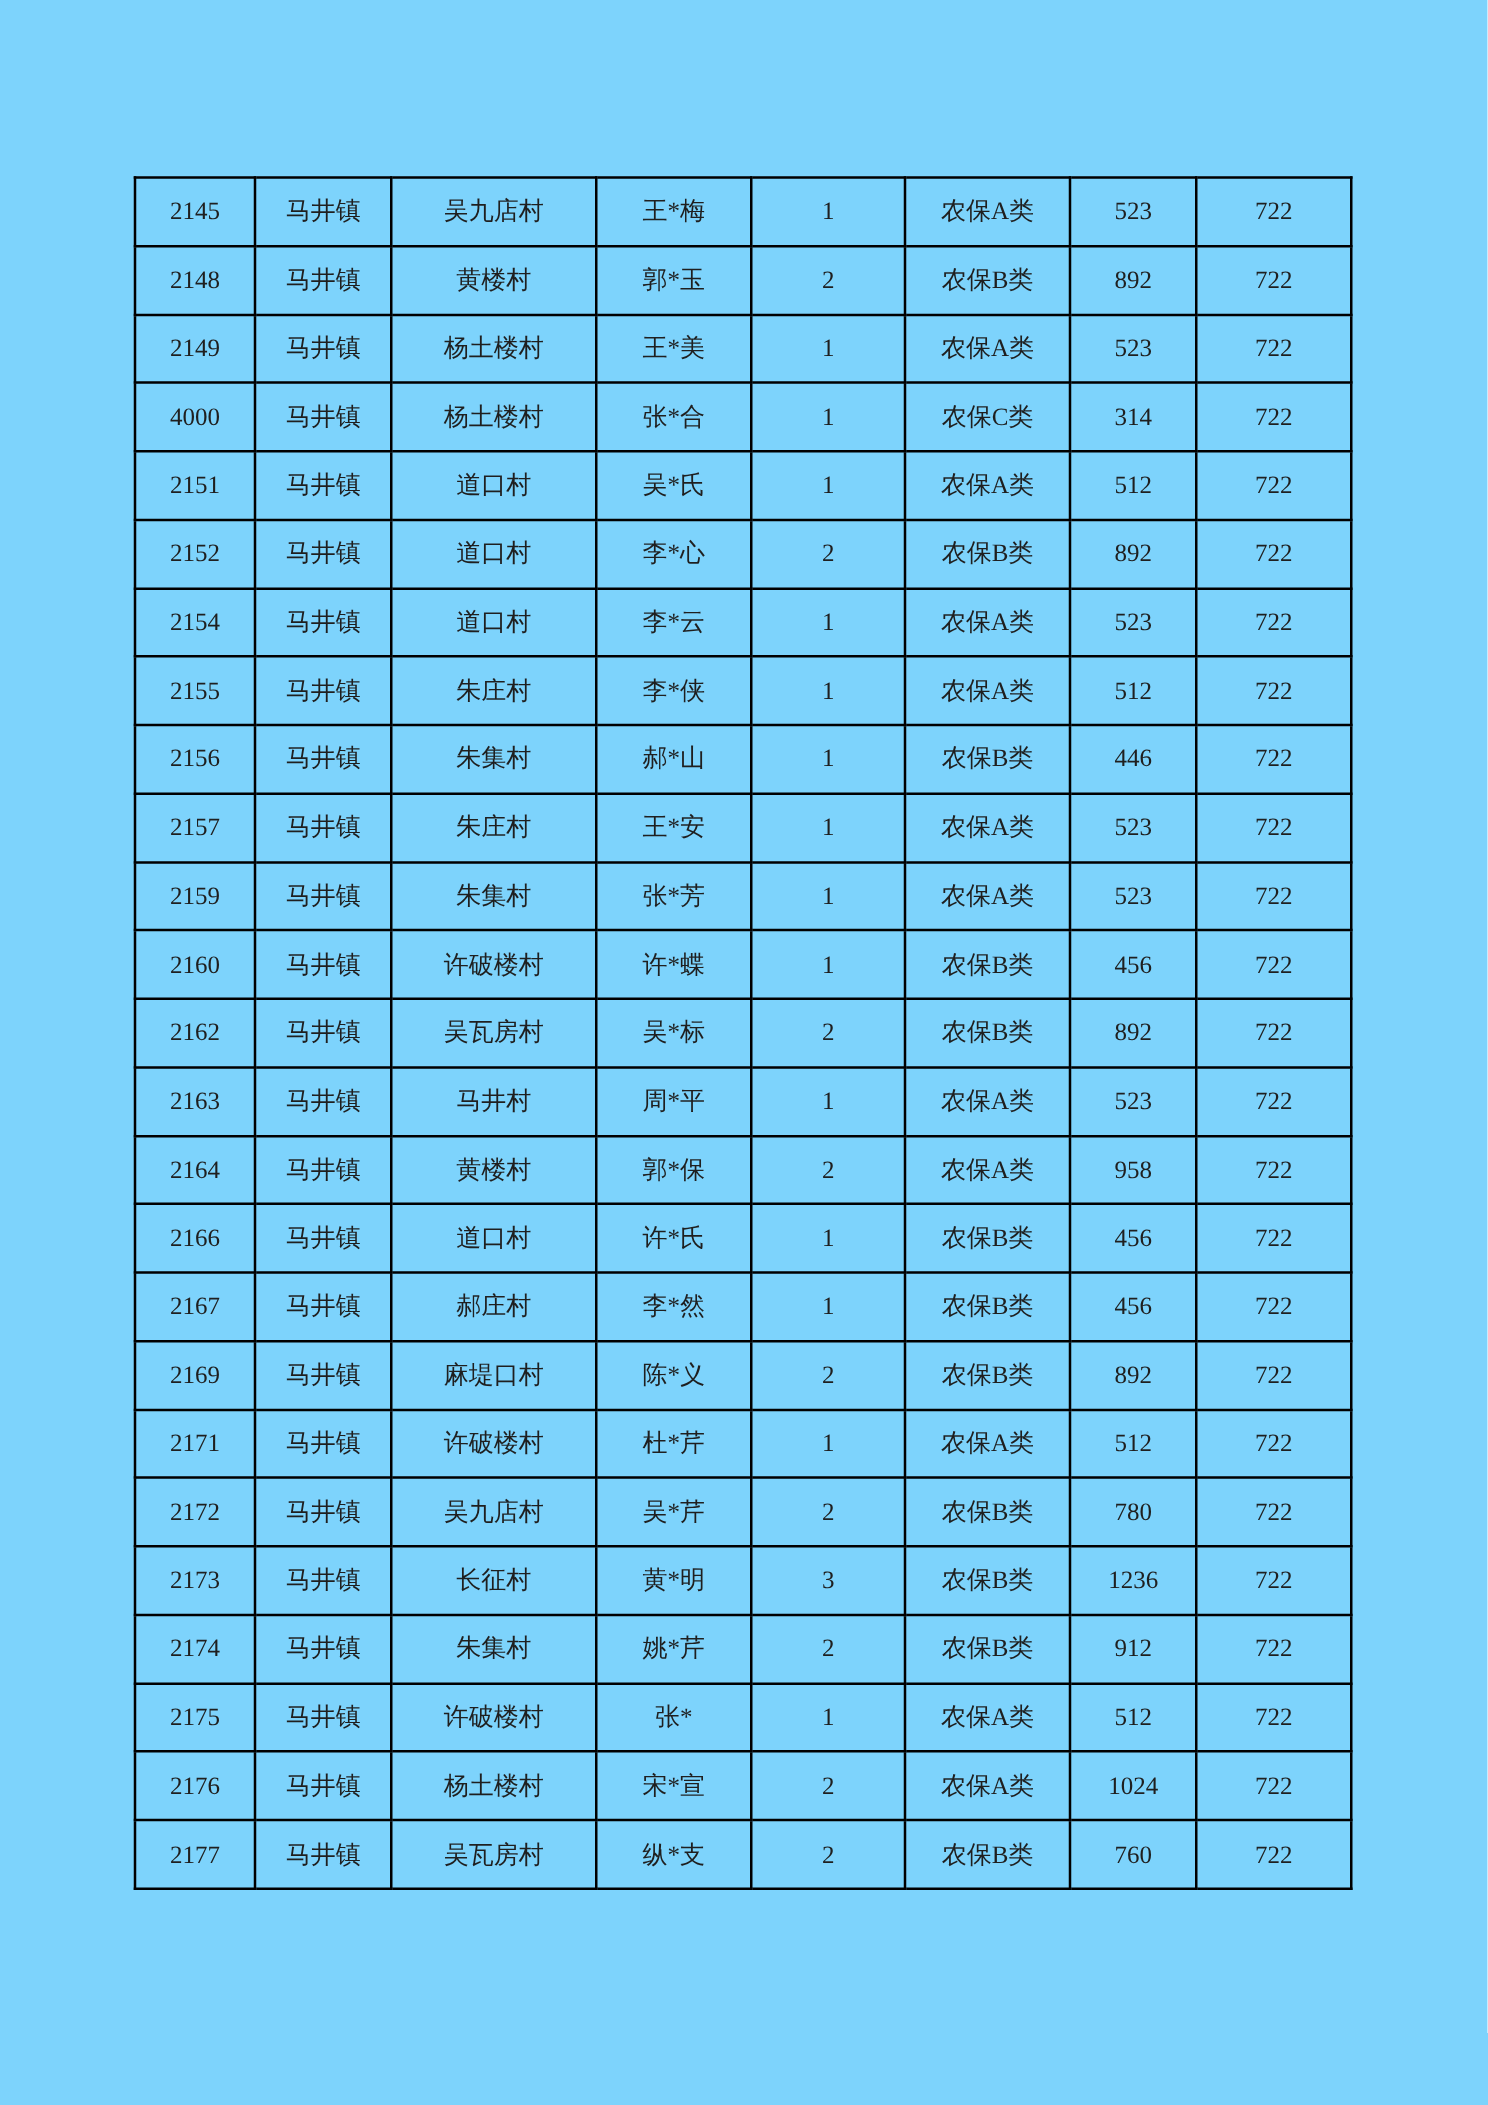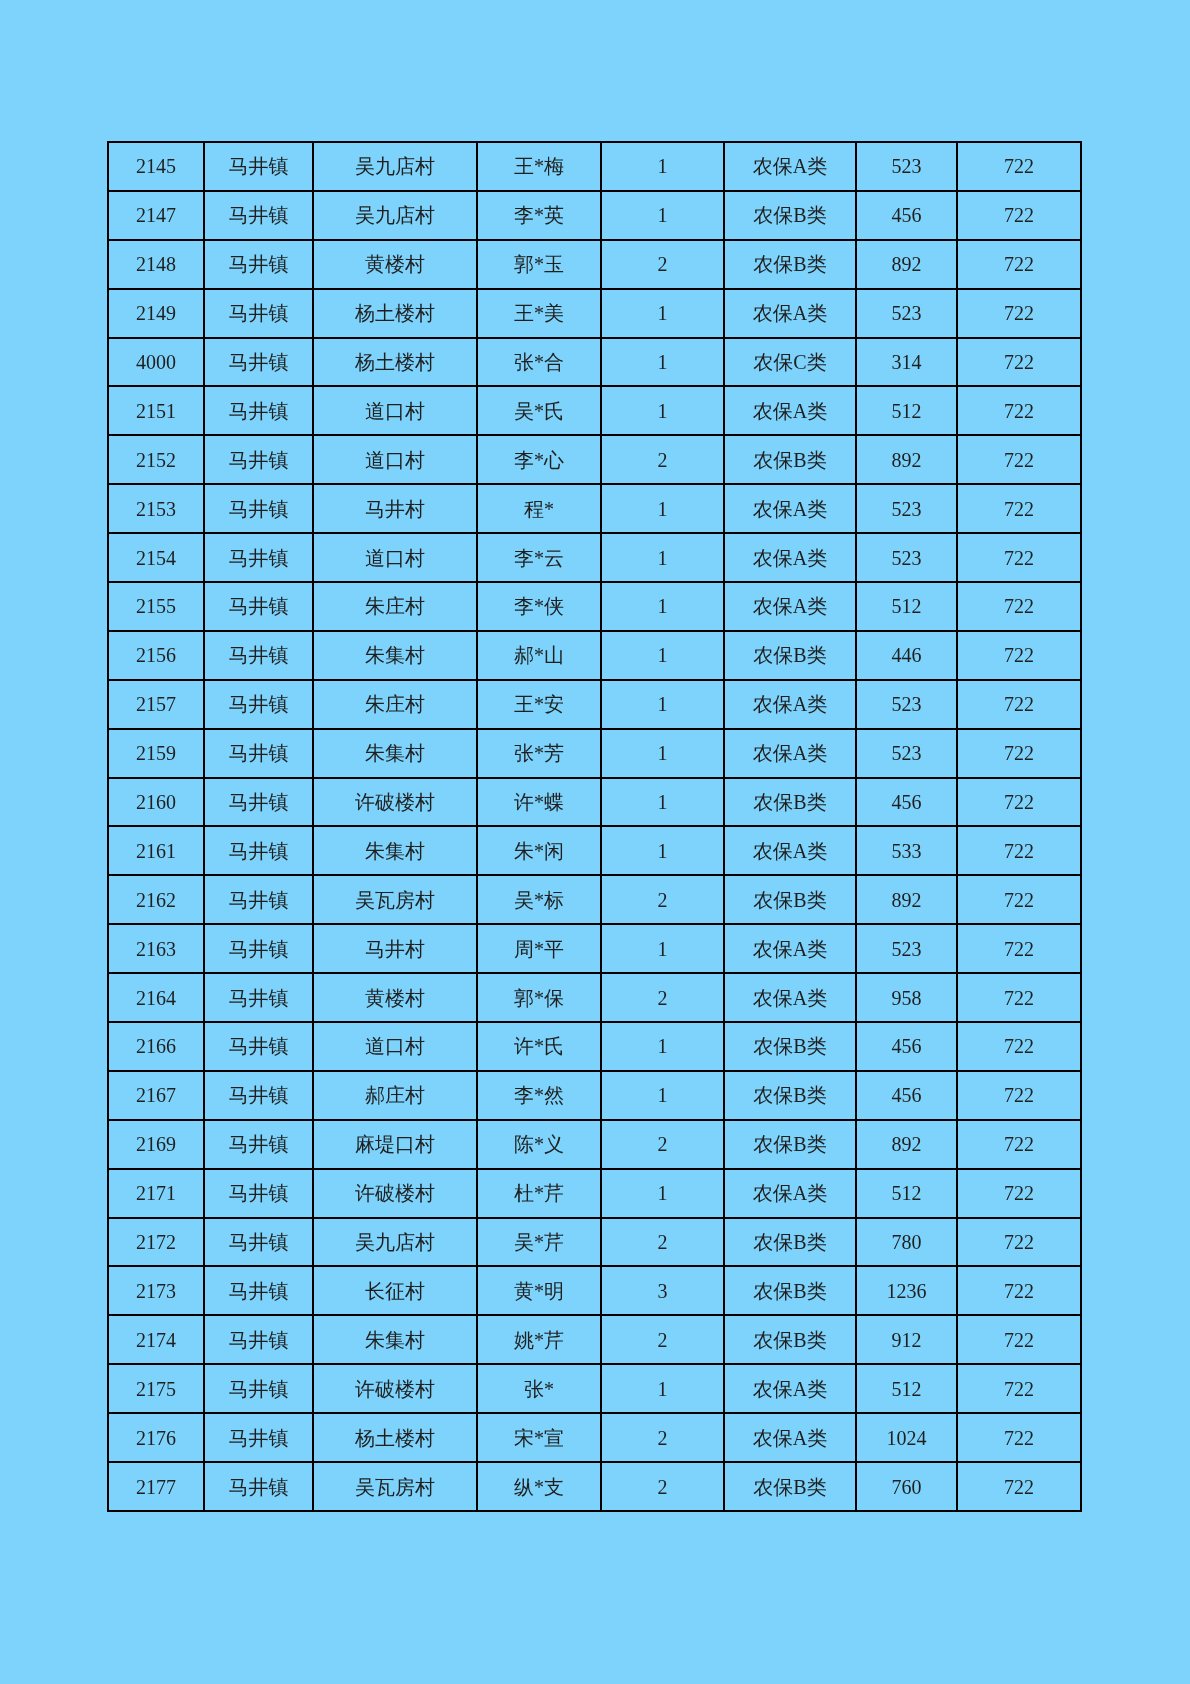--- a/index.html
+++ b/index.html
@@ -56,30 +56,20 @@
           <td>2145</td>
           <td>马井镇</td>
           <td>吴九店村</td>
           <td>王*梅</td>
           <td>1</td>
           <td>农保A类</td>
           <td>523</td>
           <td>722</td>
         </tr>
         <tr>
-          <td>2147</td>
-          <td>马井镇</td>
-          <td>吴九店村</td>
-          <td>李*英</td>
-          <td>1</td>
-          <td>农保B类</td>
-          <td>456</td>
-          <td>722</td>
-        </tr>
-        <tr>
           <td>2148</td>
           <td>马井镇</td>
           <td>黄楼村</td>
           <td>郭*玉</td>
           <td>2</td>
           <td>农保B类</td>
           <td>892</td>
           <td>722</td>
         </tr>
         <tr>
@@ -116,30 +106,20 @@
           <td>2152</td>
           <td>马井镇</td>
           <td>道口村</td>
           <td>李*心</td>
           <td>2</td>
           <td>农保B类</td>
           <td>892</td>
           <td>722</td>
         </tr>
         <tr>
-          <td>2153</td>
-          <td>马井镇</td>
-          <td>马井村</td>
-          <td>程*</td>
-          <td>1</td>
-          <td>农保A类</td>
-          <td>523</td>
-          <td>722</td>
-        </tr>
-        <tr>
           <td>2154</td>
           <td>马井镇</td>
           <td>道口村</td>
           <td>李*云</td>
           <td>1</td>
           <td>农保A类</td>
           <td>523</td>
           <td>722</td>
         </tr>
         <tr>
@@ -183,30 +163,20 @@
           <td>722</td>
         </tr>
         <tr>
           <td>2160</td>
           <td>马井镇</td>
           <td>许破楼村</td>
           <td>许*蝶</td>
           <td>1</td>
           <td>农保B类</td>
           <td>456</td>
-          <td>722</td>
-        </tr>
-        <tr>
-          <td>2161</td>
-          <td>马井镇</td>
-          <td>朱集村</td>
-          <td>朱*闲</td>
-          <td>1</td>
-          <td>农保A类</td>
-          <td>533</td>
           <td>722</td>
         </tr>
         <tr>
           <td>2162</td>
           <td>马井镇</td>
           <td>吴瓦房村</td>
           <td>吴*标</td>
           <td>2</td>
           <td>农保B类</td>
           <td>892</td>

